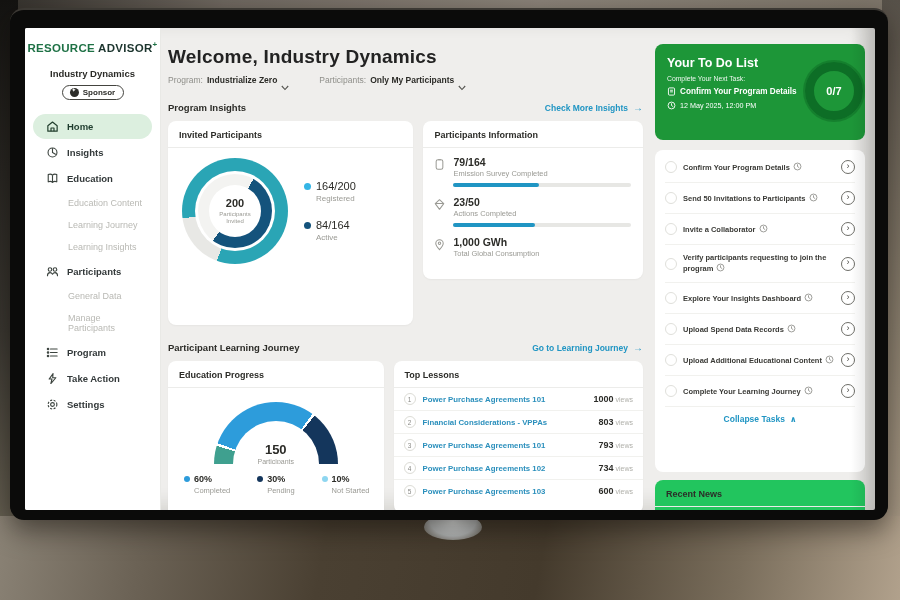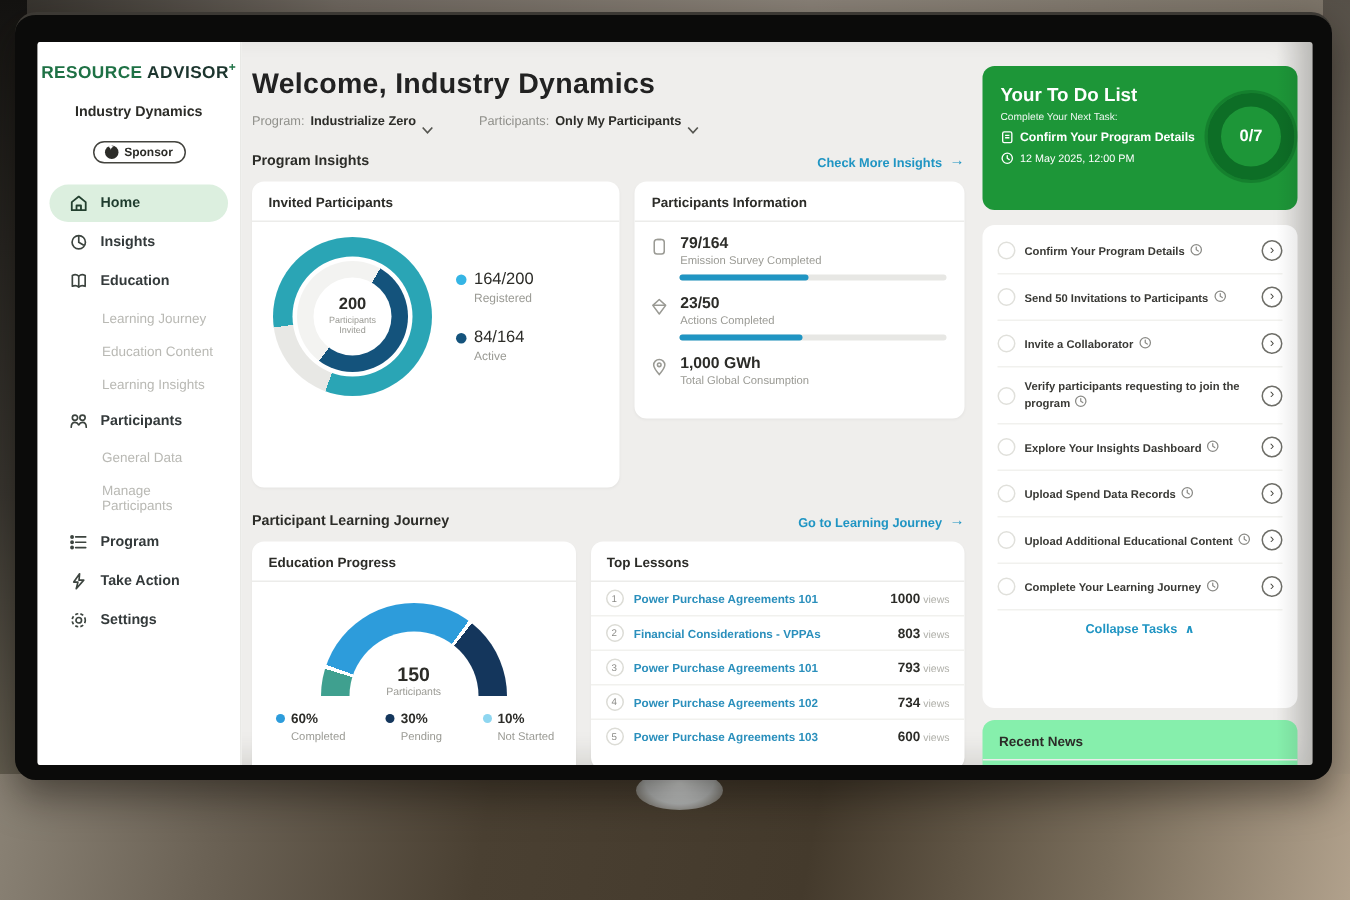--- a/index.html
+++ b/index.html
@@ -27,21 +27,21 @@
              box-shadow:inset -10px -6px 18px rgba(60,55,45,.14); }
   .screen::after { content:""; position:absolute; top:0; right:0; width:24px; height:100%;
              background:linear-gradient(90deg,rgba(0,0,0,0),rgba(0,0,0,.13)); pointer-events:none; z-index:60; }
 
   
   .sidebar { width:136px; background:#fff; border-right:1px solid #e9e9e6; padding-top:12px; flex:none; }
   .logo { text-align:center; font-size:11.5px; font-weight:bold; letter-spacing:.3px; }
   .logo-a { color:#1e7145; } .logo-b { color:#1c352e; }
   .logo-plus { color:#1e7145; font-size:8px; vertical-align:super; }
   .org { text-align:center; font-size:9.5px; font-weight:bold; color:#2c2c28; margin-top:14px; }
-  .badge { width:62px; margin:14px auto 0; border:1.2px solid #44443f; border-radius:10px; padding:2px 0;
+  .badge { width:62px; margin:6px auto 0; border:1.2px solid #44443f; border-radius:10px; padding:2px 0;
            display:flex; align-items:center; justify-content:center; gap:4px; font-size:8px; font-weight:bold; color:#2c2c28; }
   .badge-ico { width:9px; height:9px; border-radius:50%; background:#2c2c28; position:relative; }
   .badge-ico::after { content:"\2726"; color:#fff; font-size:6px; position:absolute; left:1.5px; top:-1.5px; }
   nav { margin-top:14px; }
   .nav-item { display:flex; align-items:center; gap:8px; padding:6px 8px 6px 13px; margin:1px 8px; cursor:pointer; }
   .nav-item .nlabel { font-size:9.5px; font-weight:bold; color:#33393a; }
   .nav-item.active { background:#dcefdf; border-radius:14px; }
   .nav-item.active .nlabel { color:#1f3c2e; }
   .nav-item.sub { padding-left:35px; margin:0 8px; }
   .nav-item.sub .nlabel { font-weight:normal; color:#b9b9b4; font-size:9px; }
@@ -140,21 +140,21 @@
   .task:last-of-type { border-bottom:none; }
   .tchk { width:12px; height:12px; border:1.4px solid #e0e0db; border-radius:50%; flex:none; }
   .tlabel { flex:1; font-size:7.5px; font-weight:bold; color:#3a3a36; line-height:10px; }
   .clock { width:9px; height:9px; margin-left:3px; vertical-align:-1px; }
   .tgo { width:14px; height:14px; border:1.2px solid #6e6e68; border-radius:50%; flex:none; position:relative; }
   .tgo::after { content:"\203A"; position:absolute; left:4.5px; top:-0.5px; font-size:9px; color:#4a4a44; }
   .collapse { display:flex; align-items:center; justify-content:center; gap:5px; padding:7px 0 5px;
               font-size:8.5px; font-weight:bold; color:#2095c3; cursor:pointer; }
   .chev-up::after { content:"\2227"; font-size:8px; }
 
-  .news-card { margin-top:8px; height:34px; background:#86efac; border-radius:8px 8px 0 0; overflow:hidden; }
+  .news-card { margin-top:8px; height:34px; background:#22c55e; border-radius:8px 8px 0 0; overflow:hidden; }
   .news-title { font-size:9px; font-weight:bold; color:#2c2c28; padding:9px 11px 7px; border-bottom:1px solid #ececea; }
 </style>
 </head>
 <body>
 
 <div class="env-top"></div>
 <div class="env-left"></div>
 <div class="env-right"></div>
 <div class="env-bottom"></div>
 <div class="stand"></div>
@@ -194,24 +194,24 @@
         <div class="nav-item">
           <span class="nicon">
               <svg viewBox="0 0 14 14" fill="none" stroke="#3c443f" stroke-width="1.2" stroke-linejoin="round">
                 <path d="M7 3.4 C6 2.4 4 2 2.4 2.8 V10.6 C4 9.9 6 10.2 7 11.2 C8 10.2 10 9.9 11.6 10.6 V2.8 C10 2 8 2.4 7 3.4 Z"></path>
                 <path d="M7 3.4 V11.2"></path>
               </svg>
             </span>
           <span class="nlabel">Education</span>
         </div>
         <div class="nav-item sub">
+            <span class="nlabel">Education Content</span>
+          </div>
+        <div class="nav-item sub">
             <span class="nlabel">Learning Journey</span>
-          </div>
-        <div class="nav-item sub">
-            <span class="nlabel">Education Content</span>
           </div>
         <div class="nav-item sub">
             <span class="nlabel">Learning Insights</span>
           </div>
         <div class="nav-item">
           <span class="nicon">
               <svg viewBox="0 0 14 14" fill="none" stroke="#3c443f" stroke-width="1.2" stroke-linecap="round">
                 <circle cx="4.3" cy="4.8" r="1.9"></circle>
                 <circle cx="9.7" cy="4.8" r="1.9"></circle>
                 <path d="M1.6 11.6 C1.6 9.3 3 8.2 4.3 8.2 C5.6 8.2 6.4 8.9 6.8 9.8"></path>

